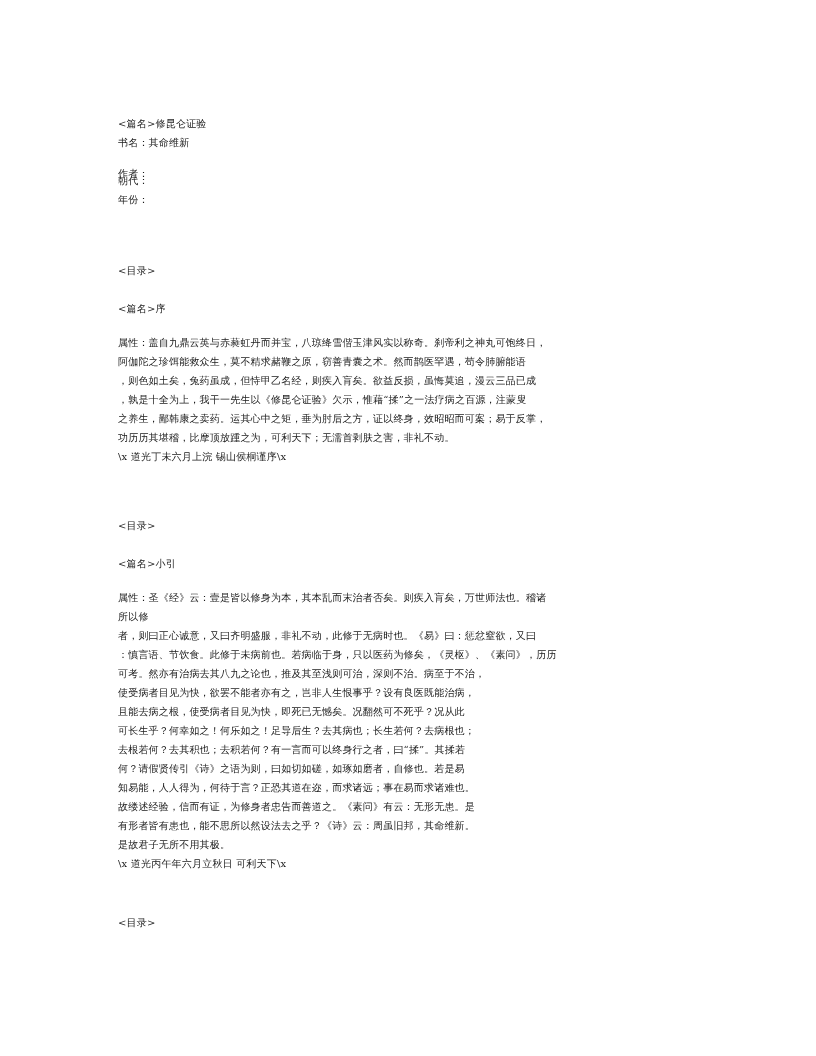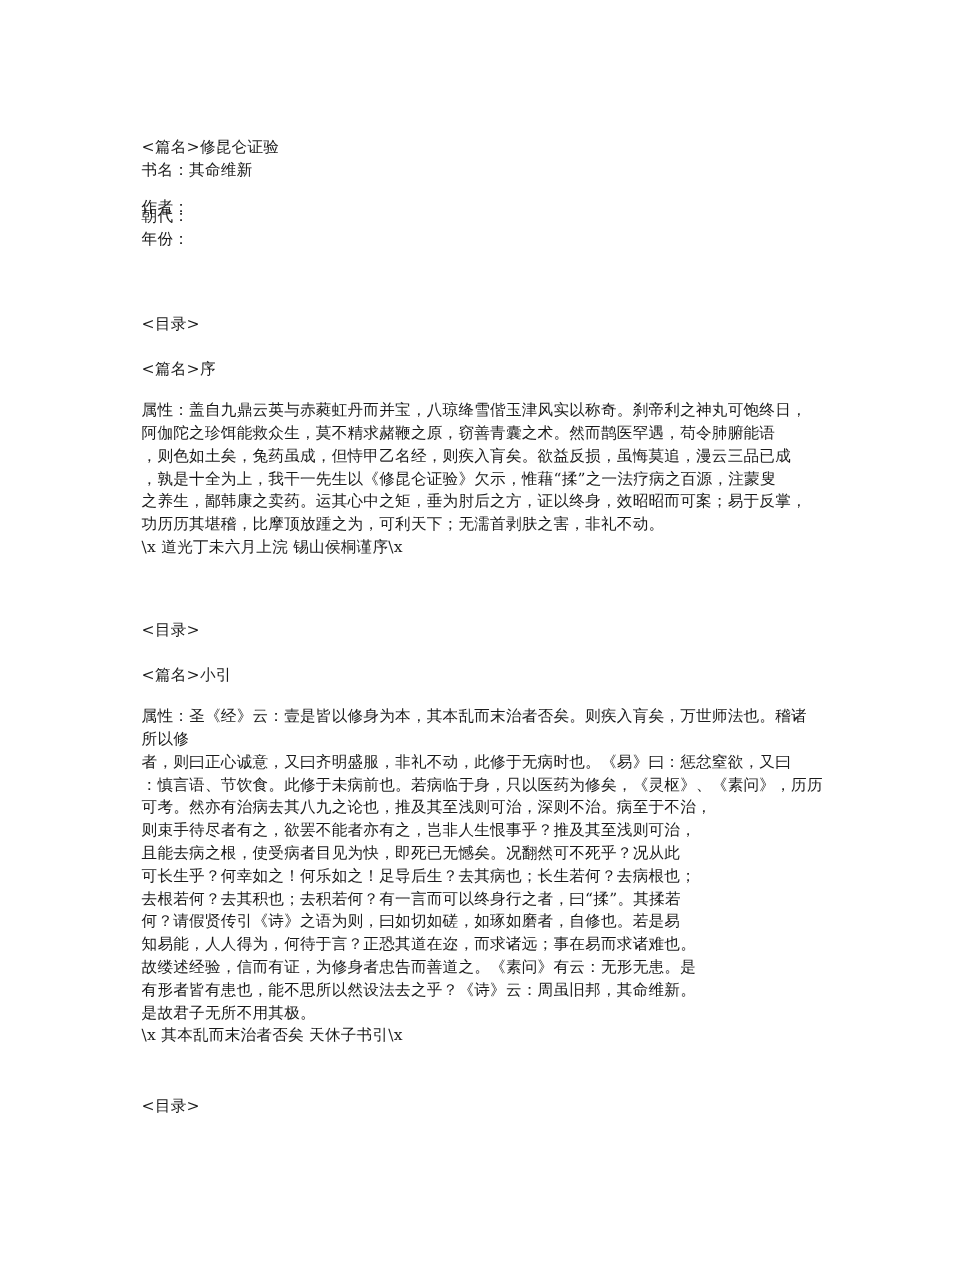--- a/index.html
+++ b/index.html
@@ -1,19 +1,19 @@
 <!DOCTYPE html>
 <html><head>
 <meta charset="utf-8">
 <style>
   html, body { margin: 0; padding: 0; background: #ffffff; }
   body { width: 816px; height: 1056px; position: relative; overflow: hidden;
          font-family: "DejaVu Serif", "Liberation Serif", serif; color: #1a1a1a; }
   .page { position: absolute; left: 118px; top: 0; width: 600px; }
-  .line { position: absolute; left: 0; white-space: nowrap; font-size: 13px; line-height: 19px; height: 19px; letter-spacing: 0.2px; }
+  .line { position: absolute; left: 0; white-space: nowrap; font-size: 10px; line-height: 19px; height: 19px; letter-spacing: 0.2px; }
 </style>
 </head>
 <body>
 
 <div class="page">
   <div class="line" style="top:114px">&lt;篇名&gt;修昆仑证验</div>
   <div class="line" style="top:133px">书名：其命维新</div>
   <div class="line" style="top:164px">作者：</div>
   <div class="line" style="top:171px">朝代：</div>
   <div class="line" style="top:190px">年份：</div>
@@ -33,26 +33,26 @@
 
   <div class="line" style="top:516px">&lt;目录&gt;</div>
   <div class="line" style="top:554px">&lt;篇名&gt;小引</div>
 
   <div>
     <div class="line" style="top:588px">属性：圣《经》云：壹是皆以修身为本，其本乱而末治者否矣。则疾入肓矣，万世师法也。稽诸</div>
     <div class="line" style="top:607px">所以修</div>
     <div class="line" style="top:626px">者，则曰正心诚意，又曰齐明盛服，非礼不动，此修于无病时也。《易》曰：惩忿窒欲，又曰</div>
     <div class="line" style="top:645px">：慎言语、节饮食。此修于未病前也。若病临于身，只以医药为修矣，《灵枢》、《素问》，历历</div>
     <div class="line" style="top:664px">可考。然亦有治病去其八九之论也，推及其至浅则可治，深则不治。病至于不治，</div>
-    <div class="line" style="top:683px">则束手待尽者有之，欲罢不能者亦有之，岂非人生恨事乎？推及其至浅则可治，</div>
+    <div class="line" style="top:683px">使受病者目见为快，欲罢不能者亦有之，岂非人生恨事乎？设有良医既能治病，</div>
     <div class="line" style="top:702px">且能去病之根，使受病者目见为快，即死已无憾矣。况翻然可不死乎？况从此</div>
     <div class="line" style="top:721px">可长生乎？何幸如之！何乐如之！足导后生？去其病也；长生若何？去病根也；</div>
     <div class="line" style="top:740px">去根若何？去其积也；去积若何？有一言而可以终身行之者，曰“揉”。其揉若</div>
     <div class="line" style="top:759px">何？请假贤传引《诗》之语为则，曰如切如磋，如琢如磨者，自修也。若是易</div>
     <div class="line" style="top:778px">知易能，人人得为，何待于言？正恐其道在迩，而求诸远；事在易而求诸难也。</div>
     <div class="line" style="top:797px">故缕述经验，信而有证，为修身者忠告而善道之。《素问》有云：无形无患。是</div>
     <div class="line" style="top:816px">有形者皆有患也，能不思所以然设法去之乎？《诗》云：周虽旧邦，其命维新。</div>
     <div class="line" style="top:835px">是故君子无所不用其极。</div>
-    <div class="line" style="top:854px">\x 其本乱而末治者否矣  天休子书引\x</div>
+    <div class="line" style="top:854px">\x 道光丙午年六月立秋日  可利天下\x</div>
   </div>
 
   <div class="line" style="top:913px">&lt;目录&gt;</div>
 </div>
 
 </body></html>

